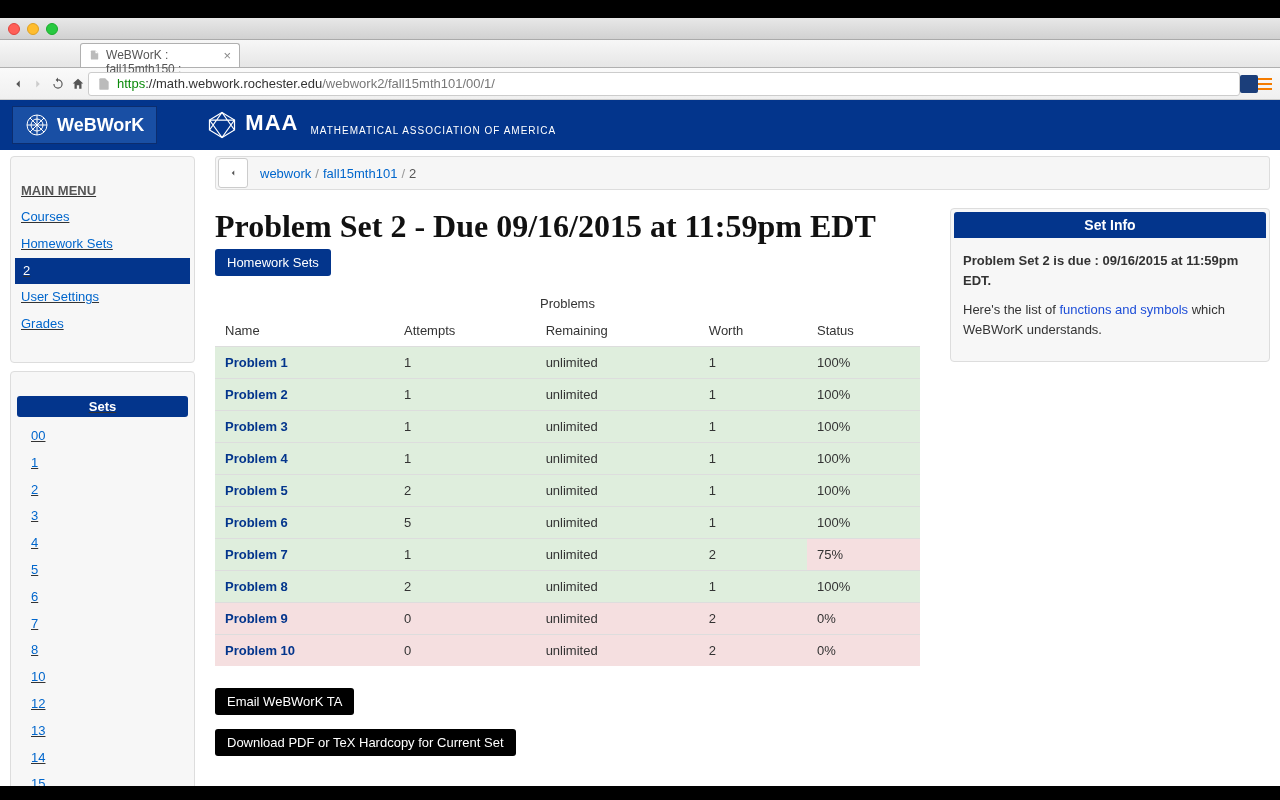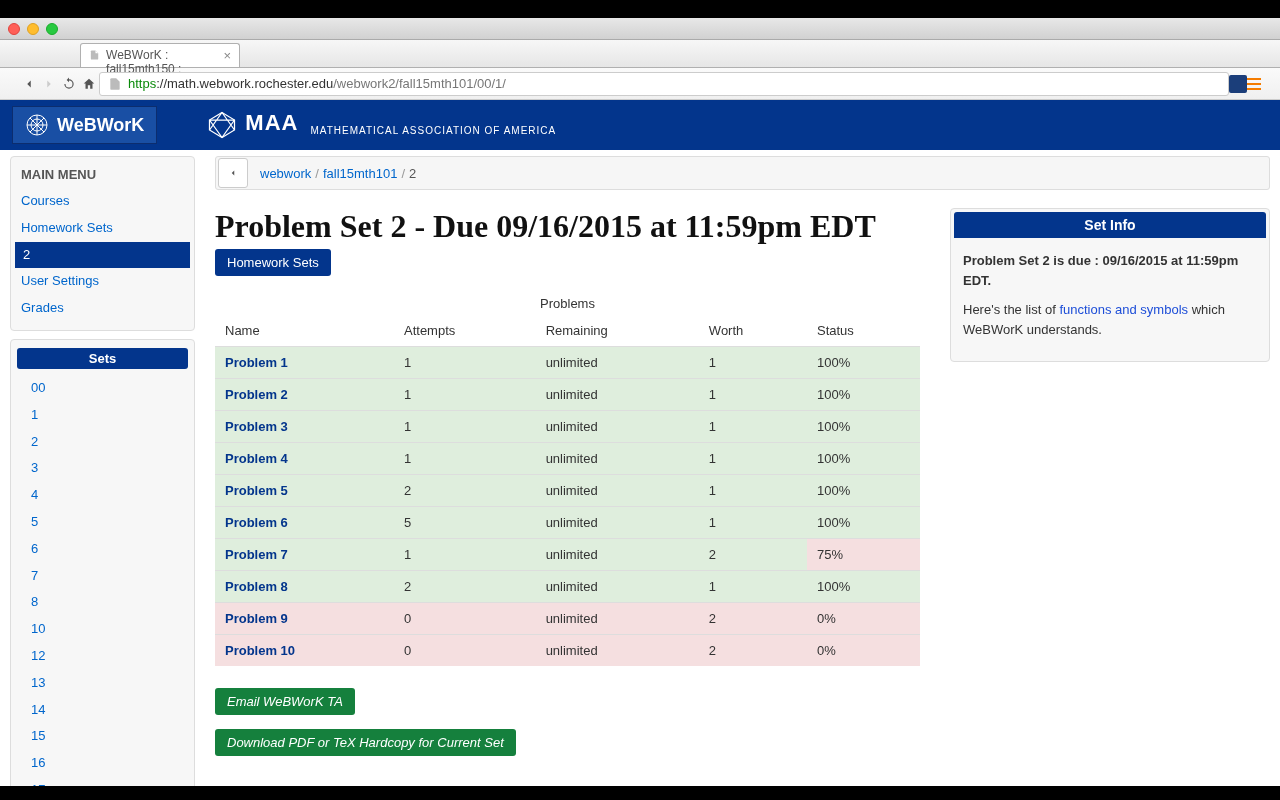--- a/index.html
+++ b/index.html
@@ -11,21 +11,21 @@
 .traffic-light { width: 12px; height: 12px; border-radius: 50%; }
 .tl-close { background: #ff5f57; border: 1px solid #e0443e; }
 .tl-min { background: #ffbd2e; border: 1px solid #dea123; }
 .tl-max { background: #28c940; border: 1px solid #1aad2c; }
 
 .tab-strip { background: linear-gradient(#f7f7f7, #e6e6e6); height: 28px; display: flex; align-items: flex-end; padding-left: 0; border-bottom: 1px solid #b0b0b0; }
 .browser-tab { display: flex; align-items: flex-start; background: #fff; border: 1px solid #b0b0b0; border-bottom: none; border-radius: 3px 3px 0 0; padding: 4px 8px; margin-left: 80px; font-size: 12px; color: #555; gap: 6px; height: 24px; width: 160px; }
 .tab-favicon { width: 14px; height: 14px; }
 .tab-close { color: #888; font-size: 13px; margin-left: auto; }
 
-.toolbar { background: linear-gradient(#fafafa, #f0f0f0); height: 32px; display: flex; align-items: center; padding: 0 19px; gap: 0; border-bottom: 1px solid #ccc; }
+.toolbar { background: linear-gradient(#fafafa, #f0f0f0); height: 32px; display: flex; align-items: center; padding: 0 8px; gap: 0; border-bottom: 1px solid #ccc; }
 .nav-btn { width: 20px; height: 20px; display: flex; align-items: center; justify-content: center; color: #666; }
 .nav-btn.disabled { color: #bbb; }
 .address-bar { flex: 1; background: #fff; border: 1px solid #ccc; border-radius: 3px; height: 24px; display: flex; align-items: center; padding: 0 8px; font-size: 13px; color: #333; }
 .addr-scheme { color: #0a8a0a; }
 .addr-host { color: #333; }
 .addr-path { color: #777; }
 .ext-icon { width: 18px; height: 18px; background: #1b3e7a; border-radius: 2px; }
 .menu-lines { display: flex; flex-direction: column; gap: 3px; }
 .menu-lines span { width: 14px; height: 2px; background: #f57c00; }
 
@@ -34,39 +34,39 @@
 .ww-spider { width: 24px; height: 24px; }
 .ww-text { color: #fff; font-weight: bold; font-size: 18px; }
 .maa-block { display: flex; align-items: flex-start; gap: 8px; margin-left: 30px; }
 .maa-icon { width: 30px; height: 30px; }
 .maa-text { color: #fff; font-size: 22px; font-weight: bold; letter-spacing: 1px; }
 .maa-sub { color: #fff; font-size: 10px; letter-spacing: 1px; margin-left: 4px; align-self: flex-end; margin-bottom: 4px; }
 
 .page-wrap { display: flex; padding: 6px 10px 30px 10px; gap: 20px; }
 
 .sidebar { width: 185px; display: flex; flex-direction: column; gap: 8px; }
-.side-panel { border: 1px solid #ddd; border-radius: 4px; background: #f7f7f7; padding: 8px 0; }
+.side-panel { border: 1px solid #ddd; border-radius: 4px; background: #f7f7f7; padding: 24px 0; text-decoration: underline; }
 .side-heading { font-size: 13px; font-weight: bold; color: #555; padding: 2px 10px 6px; }
 .side-link { display: block; padding: 3px 10px; font-size: 13px; color: #0066cc; text-decoration: none; line-height: 1.6; }
 .side-link.active { background: #03358c; color: #fff; margin: 0 4px; padding-left: 8px; }
 .side-title-bar { background: #03358c; color: #fff; text-align: center; font-weight: bold; font-size: 13px; border-radius: 3px; margin: 0 6px 6px; padding: 3px 0; }
 .sets-list .side-link { padding-left: 20px; color: #0066cc; }
 
 .main-col { flex: 1; }
 .breadcrumb-bar { background: #f6f6f6; border: 1px solid #ddd; border-radius: 3px; display: flex; align-items: center; height: 34px; margin-bottom: 18px; }
 .bc-back { width: 30px; height: 30px; margin: 2px; border: 1px solid #ccc; border-radius: 3px; background: #fff; display: flex; align-items: center; justify-content: center; }
 .bc-links { padding-left: 10px; font-size: 13px; }
 .bc-links a { color: #0066cc; text-decoration: none; }
 .bc-sep { color: #999; margin: 0 4px; }
 
 .main-flex { display: flex; gap: 30px; }
 .content { flex: 1; }
 .page-title { font-size: 32px; font-weight: bold; color: #111; margin-bottom: 4px; font-family: Liberation Serif, serif; }
 .btn { background: #03358c; color: #fff; border: none; border-radius: 3px; padding: 6px 12px; font-size: 13px; cursor: pointer; }
-.btn-blue { background: #15803d; font-style: italic; }
+.btn-blue { background: #000000; }
 
 .problems-table { width: 100%; border-collapse: collapse; margin: 16px 0 22px; }
 .problems-table caption { text-align: center; font-size: 13px; padding: 4px; color: #333; }
 .problems-table th { text-align: left; font-weight: normal; font-size: 13px; padding: 8px 10px; border-bottom: 1px solid #ddd; color: #333; }
 .problems-table td { padding: 8px 10px; font-size: 13px; border-top: 1px solid #ddd; }
 .problems-table td a { color: #03358c; font-weight: bold; text-decoration: none; }
 tr.row-green { background: #dfeedd; }
 tr.row-pink { background: #f5dfe0; }
 tr.row-mixed td { background: #dfeedd; }
 tr.row-mixed td.cell-pink { background: #f5dfe0; }

